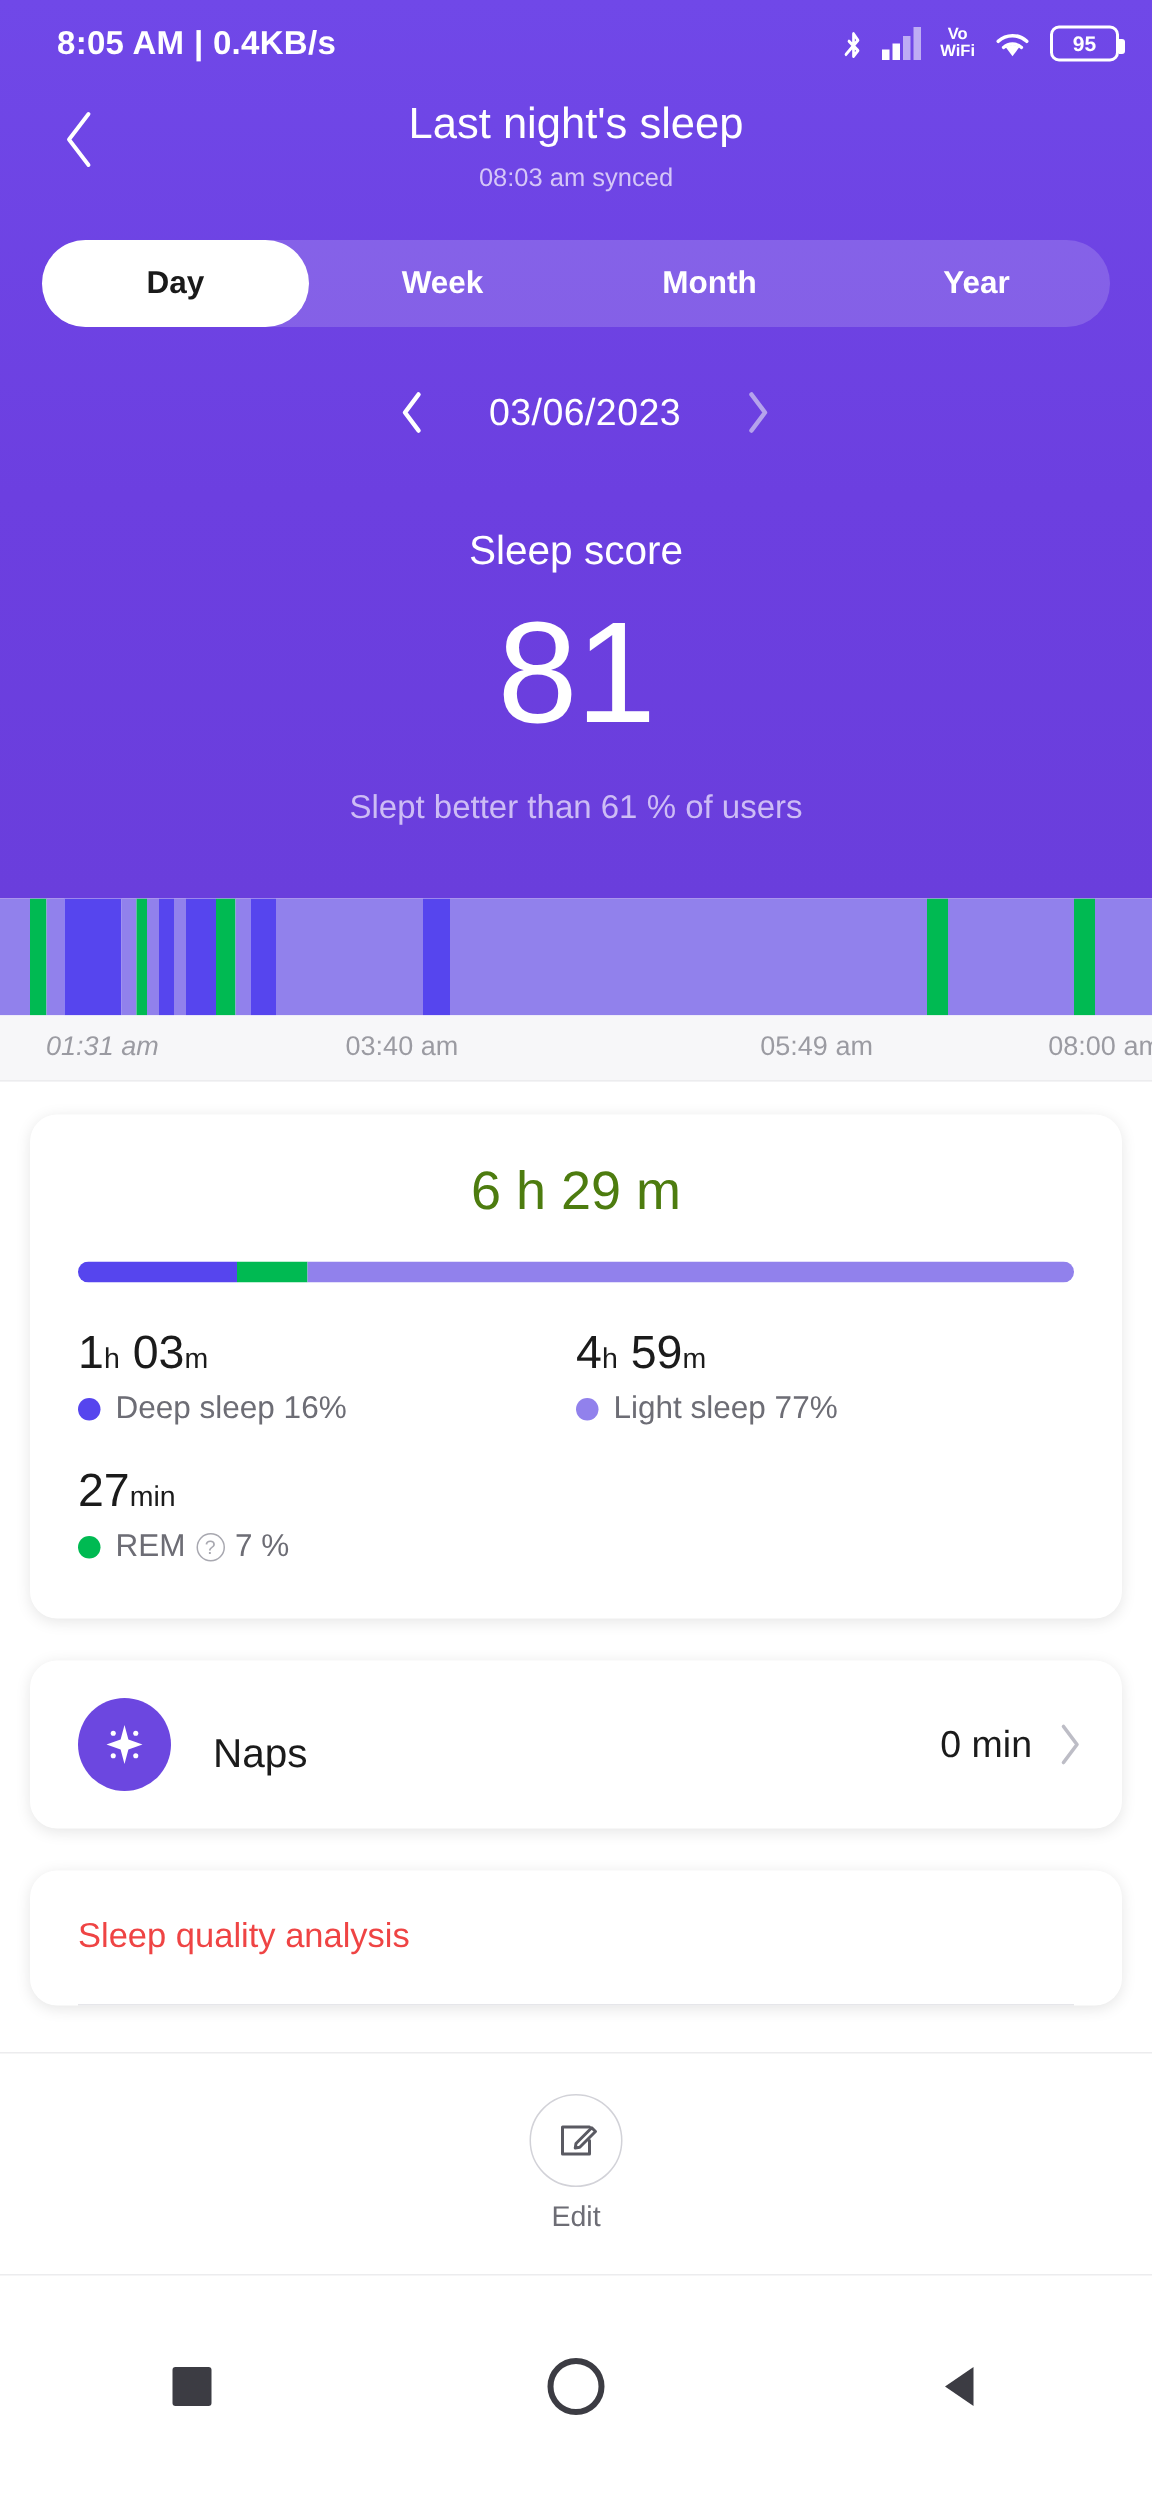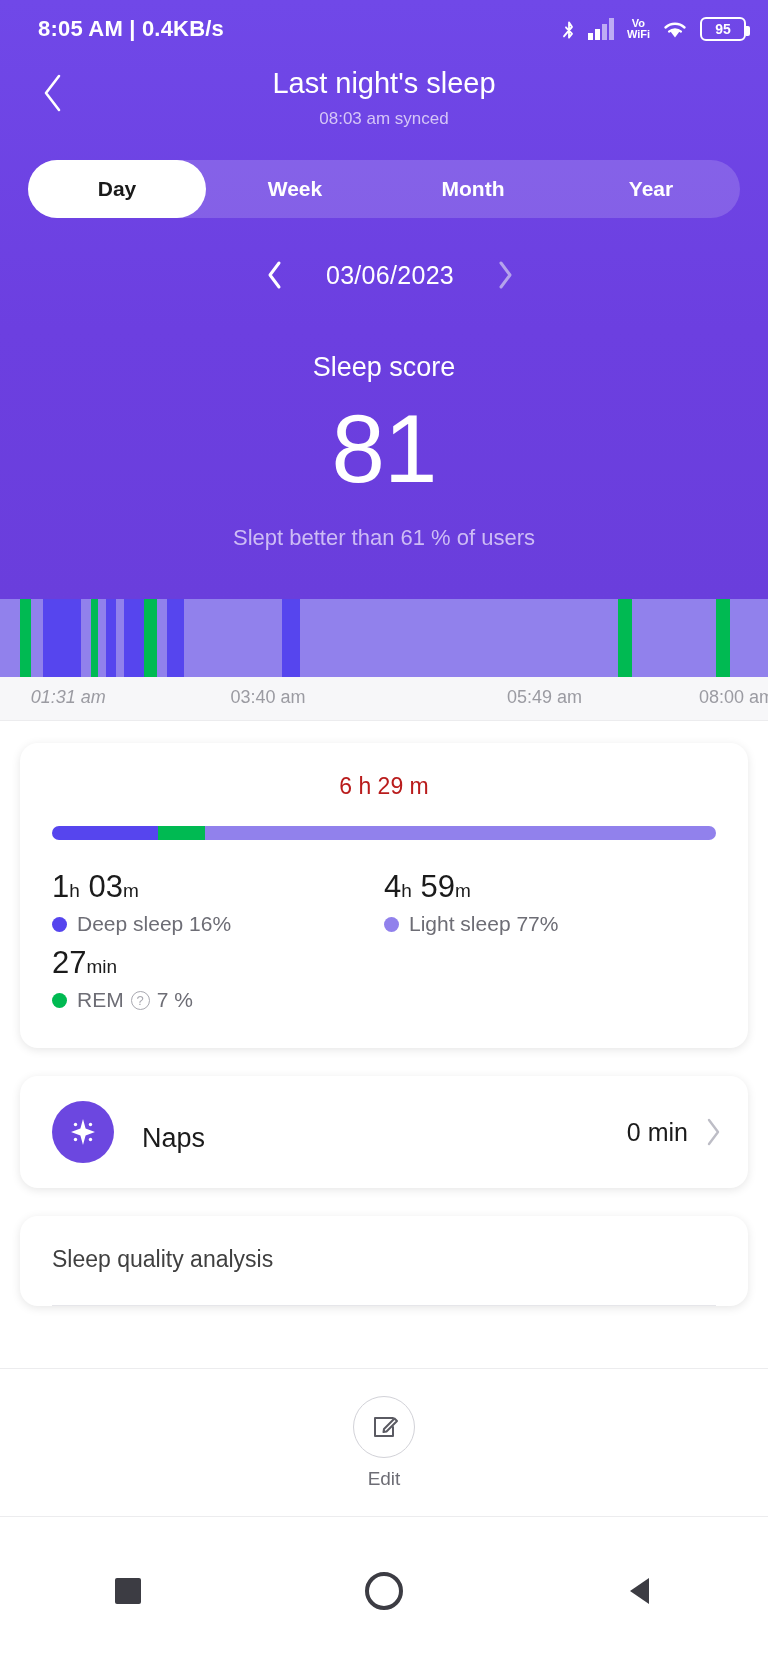--- a/index.html
+++ b/index.html
@@ -219,37 +219,37 @@
     background: #ffffff;
     border-radius: 18px;
     box-shadow: 0 2px 10px rgba(0,0,0,0.10);
     margin-bottom: 28px;
   }
 
   
   .dur-card { padding: 30px 32px 36px 32px; }
   .dur-total {
     text-align: center;
-    font-size: 23px;
-    color: #b91c1c;
+    font-size: 36px;
+    color: #4d7c0f;
     margin-bottom: 26px;
   }
   .stackbar {
     height: 14px;
     border-radius: 7px;
     overflow: hidden;
     display: flex;
     margin-bottom: 30px;
   }
   .stackbar div { height: 100%; }
 
   .stats {
     display: grid;
     grid-template-columns: 1fr 1fr;
-    row-gap: 10px;
+    row-gap: 26px;
   }
   .stat-val {
     font-size: 31px;
     color: #1b1b1b;
     line-height: 1.1;
   }
   .stat-val .unit {
     font-size: 19px;
     color: #1b1b1b;
   }
@@ -312,21 +312,21 @@
   .naps-val {
     font-size: 25px;
     color: #1b1b1b;
     margin-right: 16px;
   }
 
   
   .quality-card { padding: 30px 32px 0 32px; }
   .quality-title {
     font-size: 23px;
-    color: #404040;
+    color: #ef4444;
     padding-bottom: 32px;
     border-bottom: 1px solid #e6e6ea;
   }
 
   
   .editbar {
     position: absolute;
     left: 0;
     right: 0;
     bottom: 148px;

